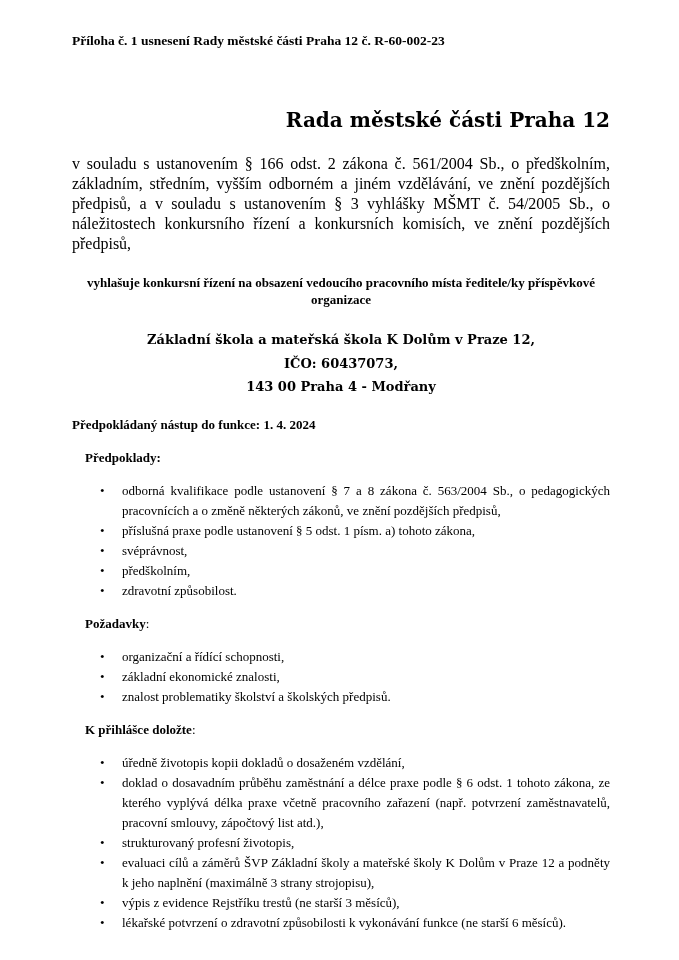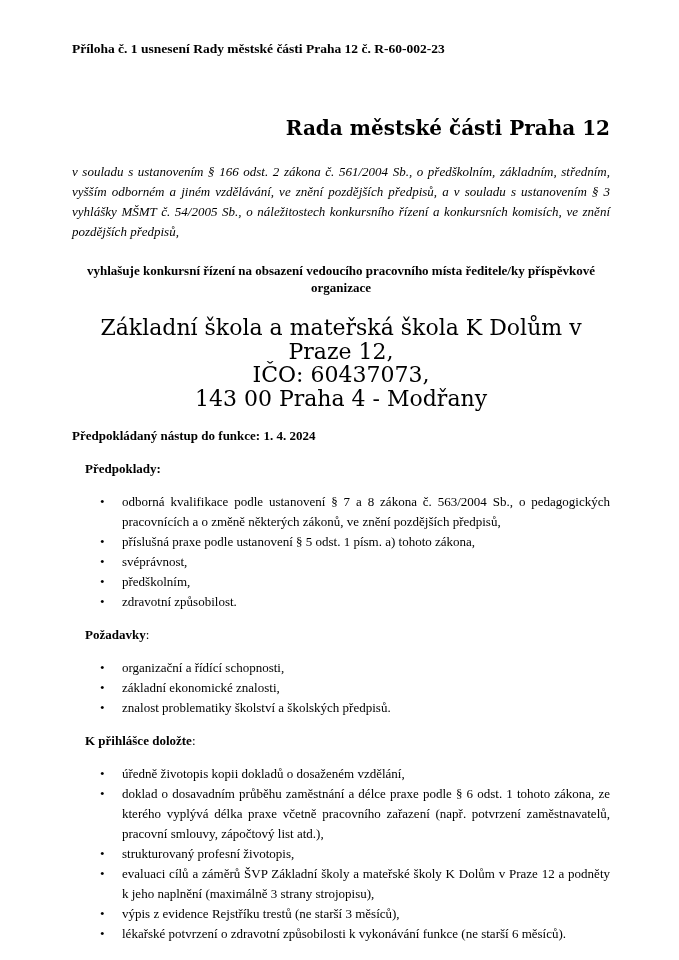--- a/index.html
+++ b/index.html
@@ -7,59 +7,58 @@
     padding: 0;
     background: #ffffff;
   }
   .page {
     position: relative;
     width: 679px;
     height: 960px;
     margin: 0 auto;
     background: #ffffff;
     box-sizing: border-box;
-    padding: 40px 69px 20px 72px;
+    padding: 32px 69px 20px 72px;
     color: #000000;
     font-family: "Liberation Serif", serif;
     overflow: hidden;
   }
   .doc-header {
     margin: 0;
     font-size: 13.5px;
     line-height: 18px;
     font-weight: bold;
   }
   .doc-title {
     margin: 56px 0 0 0;
     font-family: "DejaVu Serif", serif;
     font-size: 20px;
     line-height: 28px;
     font-weight: bold;
     text-align: right;
   }
   .intro {
     margin: 20px 0 0 0;
-    font-size: 13px;
+    font-size: 16px;
     line-height: 20px;
     text-align: justify;
-    font-style: italic;
   }
   .announce {
     margin: 20px 14px 0 14px;
     font-size: 13px;
     line-height: 17px;
     font-weight: bold;
     text-align: center;
   }
   .school-heading {
     margin: 20px 0 0 0;
     font-family: "DejaVu Serif", serif;
-    font-size: 22px;
+    font-size: 13px;
     line-height: 23.5px;
-    font-weight: normal;
+    font-weight: bold;
     text-align: center;
   }
   .school-heading .line { display: block; }
   .start-date {
     margin: 16px 0 0 0;
     font-size: 13px;
     line-height: 20px;
     font-weight: bold;
   }
   .section { margin: 13px 0 0 0; }

